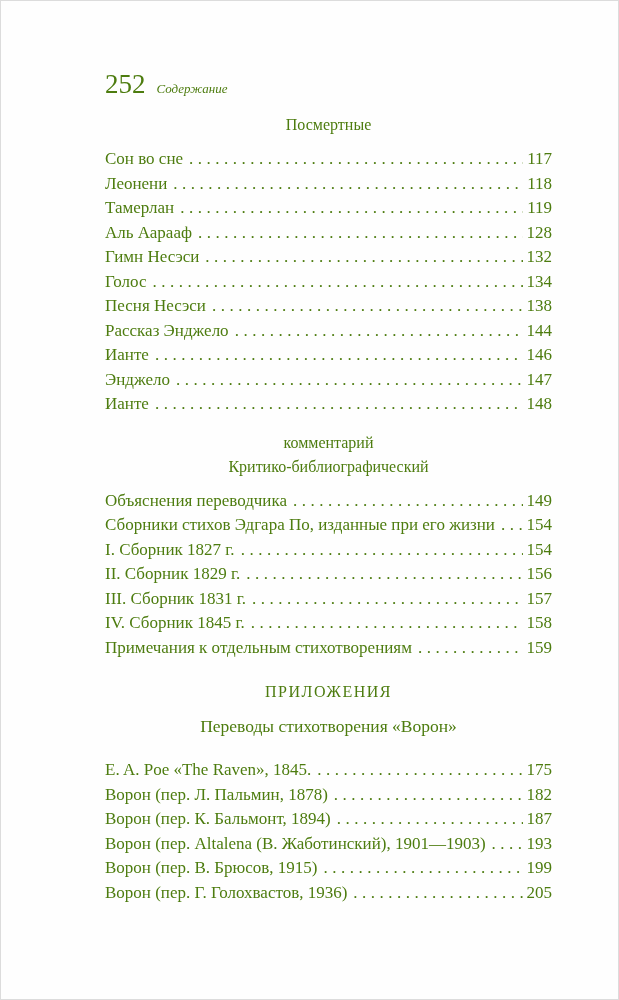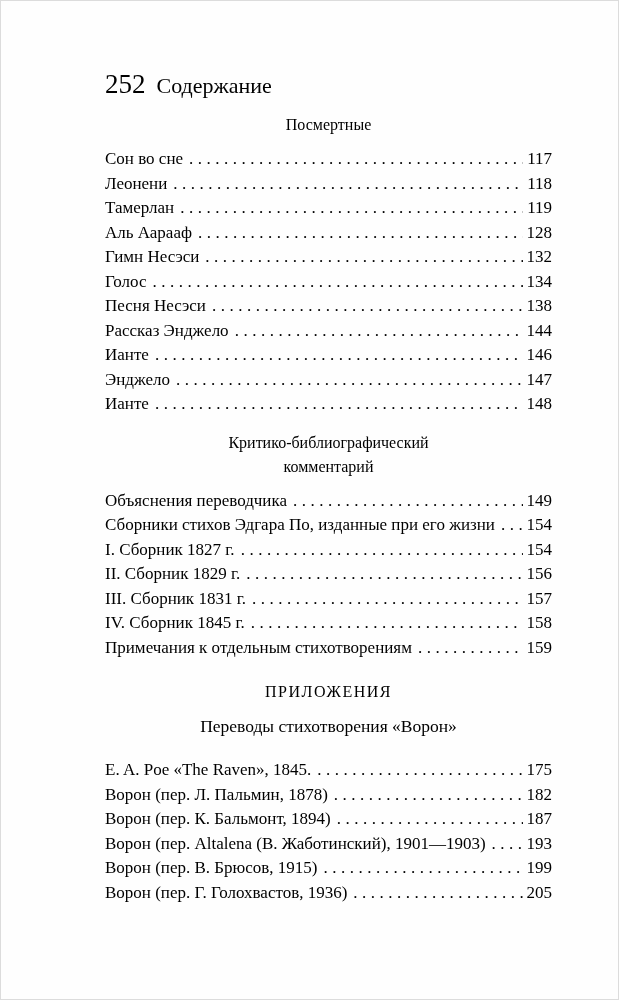--- a/index.html
+++ b/index.html
@@ -4,26 +4,26 @@
 <style>
   html, body { margin:0; padding:0; background:#fafafa; }
   .page {
     position: relative;
     width: 619px; height: 1000px;
     box-sizing: border-box;
     background: #fefefe;
     border: 1px solid #dcdcdc;
     padding: 68px 66px 0 104px;
     font-family: "Liberation Serif", serif;
-    color: #000000;
+    color: #4d7c0f;
     overflow: hidden;
   }
   .running-head { display:flex; align-items:baseline; gap:11px; margin-bottom:14px; }
   .page-number { font-size:27px; line-height:30px; }
-  .running-title { font-size:22px; }
+  .running-title { font-style:italic; font-size:13px; }
 
   .toc-section { margin:0; }
   .sec-heading {
     font-weight:normal; font-size:16px; line-height:24px;
     text-align:center; margin:14px 0 10px;
   }
   .sec-heading .hl { display:block; }
   .caps-heading { letter-spacing:1.5px; margin-top:20px; }
   .sub-heading {
     font-weight:normal; font-size:17.5px; line-height:24px;
@@ -106,22 +106,22 @@
     </div>
     <div class="toc-row">
       <span class="toc-title">Ианте</span>
       <span class="toc-leader"></span>
       <span class="toc-page">148</span>
     </div>
   </div>
 
   <div class="toc-section">
     <h2 class="sec-heading">
+      <span class="hl">комментарий</span>
       <span class="hl">Критико-библиографический</span>
-      <span class="hl">комментарий</span>
     </h2>
     <div class="toc-row">
       <span class="toc-title">Объяснения переводчика</span>
       <span class="toc-leader"></span>
       <span class="toc-page">149</span>
     </div>
     <div class="toc-row">
       <span class="toc-title">Сборники стихов Эдгара По, изданные при его жизни</span>
       <span class="toc-leader"></span>
       <span class="toc-page">154</span>

